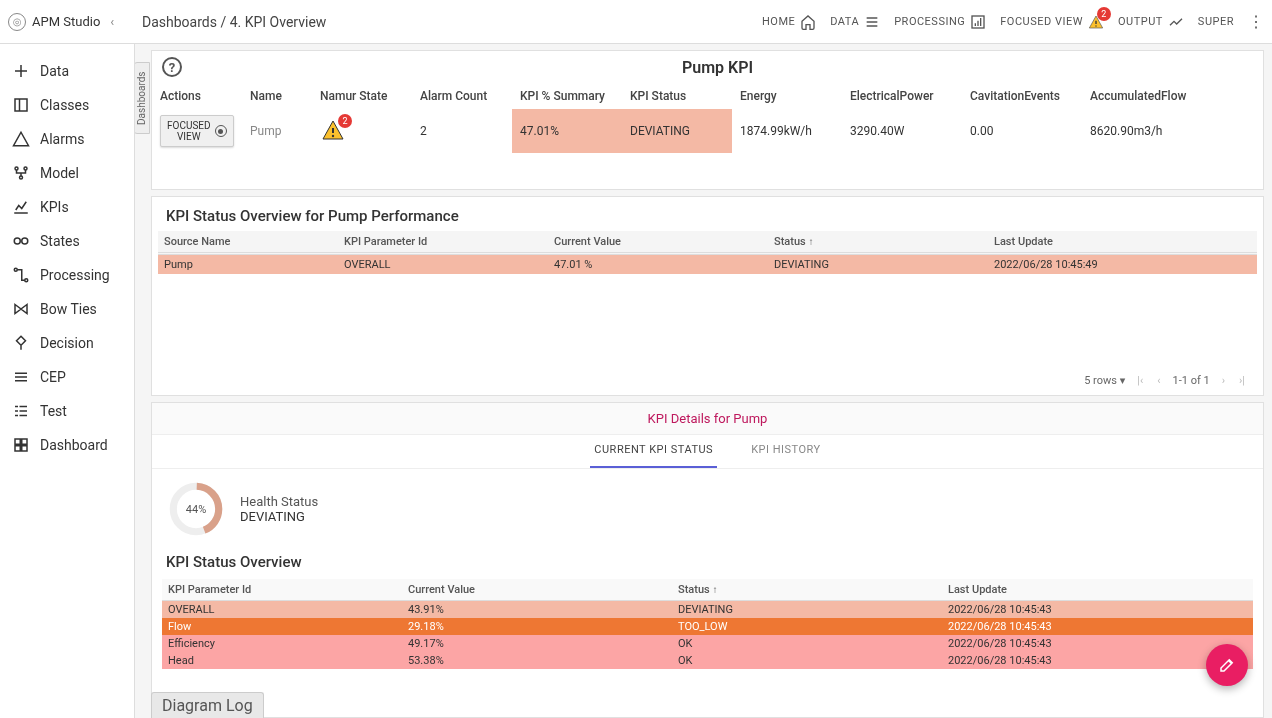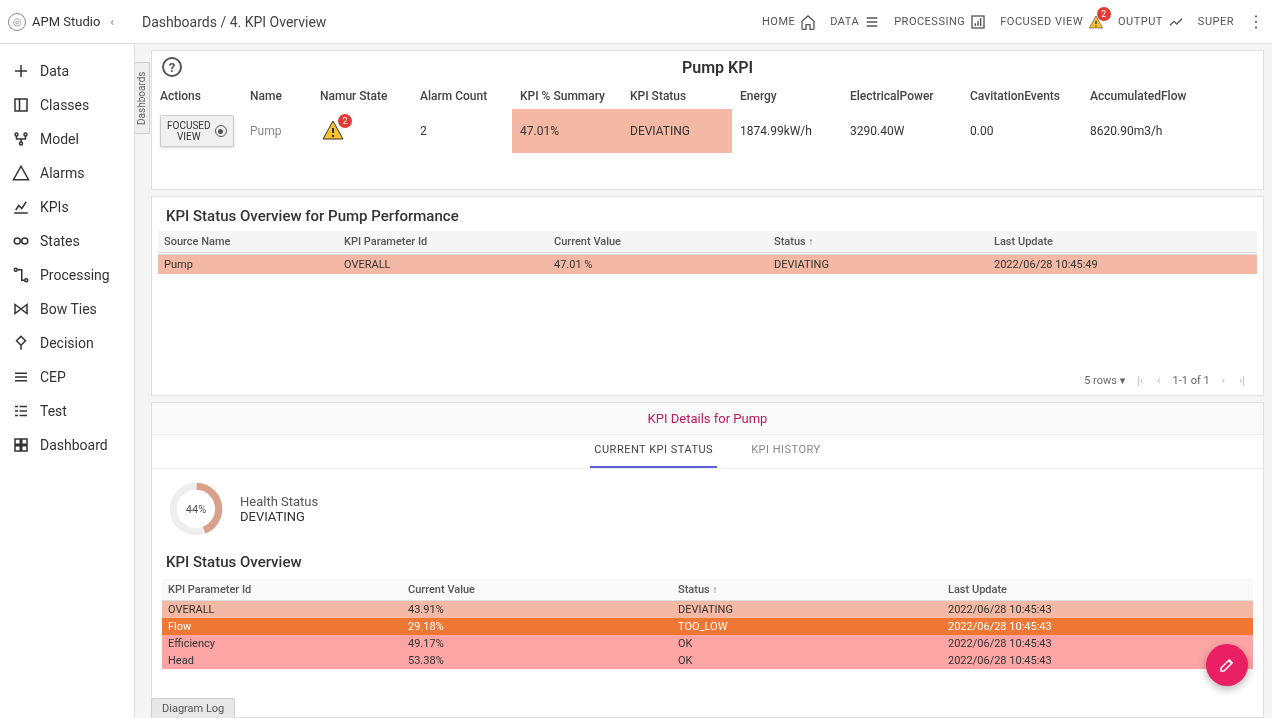--- a/index.html
+++ b/index.html
@@ -66,21 +66,21 @@
   .kpi-status-title { font-size:15px; padding:4px 14px 8px; font-weight:500;}
   .st-table { width:calc(100% - 20px); margin:0 10px; border-collapse:collapse; font-size:11px;}
   .st-table th { text-align:left; font-weight:500; color:#555; padding:4px 6px; border-bottom:1px solid #ddd; background:#f9f9f9;}
   .st-table td { padding:2px 6px; }
   .row-dev { background:#f4b9a5;}
   .row-low { background:#ee7733; color:#fff;}
   .row-ok  { background:#fca5a5;}
   
   .fab { position:absolute; right:24px; bottom:32px; width:42px; height:42px; border-radius:50%; background:#e91e63; color:#fff; display:flex; align-items:center; justify-content:center; font-size:18px; box-shadow:0 3px 8px rgba(0,0,0,0.3); cursor:pointer;}
   
-  .footer-tab { position:absolute; left:16px; bottom:0; background:#e8e8e8; border:1px solid #ccc; border-bottom:none; border-radius:3px 3px 0 0; padding:3px 10px; font-size:11px; color:#555;}
+  .footer-tab { position:absolute; left:16px; bottom:0; background:#e8e8e8; border:1px solid #ccc; border-bottom:none; border-radius:3px 3px 0 0; padding:3px 10px; font-size:16px; color:#555;}
 </style>
 </head>
 <body>
 
 <div class="topbar">
   <div class="app-title">
     <span class="logo">◎</span>
     <span>APM Studio</span>
     <span class="collapse-chev">‹</span>
   </div>
@@ -143,32 +143,32 @@
       </div>
     <div class="side-item">
         <svg viewBox="0 0 24 24" stroke-width="2">
           <rect x="4" y="4" width="16" height="16"></rect>
           <path d="M10 4v16"></path>
         </svg>
         <span>Classes</span>
       </div>
     <div class="side-item">
         <svg viewBox="0 0 24 24" stroke-width="2">
+          <path d="M12 3l10 18H2z"></path>
+        </svg>
+        <span>Alarms</span>
+      </div>
+    <div class="side-item">
+        <svg viewBox="0 0 24 24" stroke-width="2">
           <circle cx="6" cy="6" r="2"></circle>
           <circle cx="18" cy="6" r="2"></circle>
           <circle cx="12" cy="18" r="2"></circle>
           <path d="M6 8v4h12V8M12 12v4"></path>
         </svg>
         <span>Model</span>
-      </div>
-    <div class="side-item">
-        <svg viewBox="0 0 24 24" stroke-width="2">
-          <path d="M12 3l10 18H2z"></path>
-        </svg>
-        <span>Alarms</span>
       </div>
     <div class="side-item">
         <svg viewBox="0 0 24 24" stroke-width="2">
           <path d="M3 20h18M5 16l4-6 4 4 6-9"></path>
         </svg>
         <span>KPIs</span>
       </div>
     <div class="side-item">
         <svg viewBox="0 0 24 24" stroke-width="2">
           <circle cx="7" cy="12" r="4"></circle>

